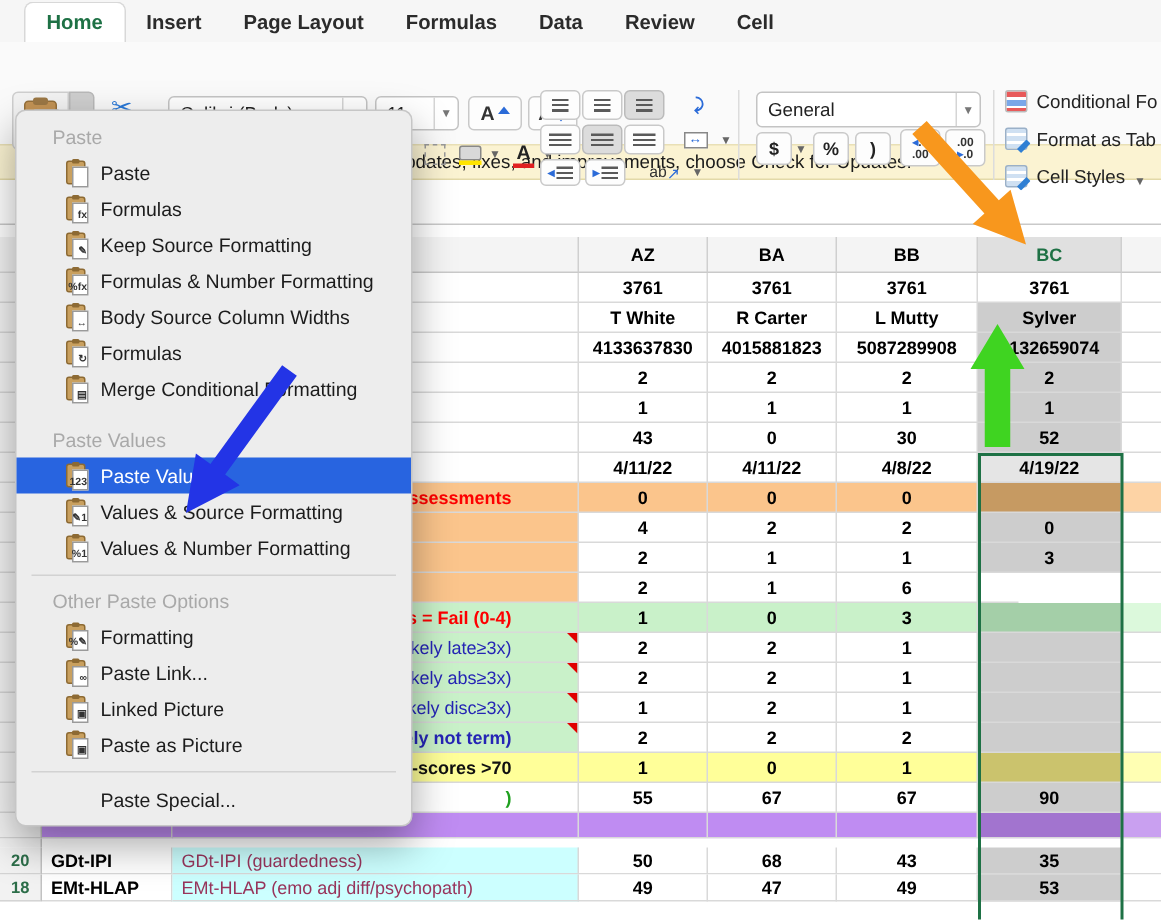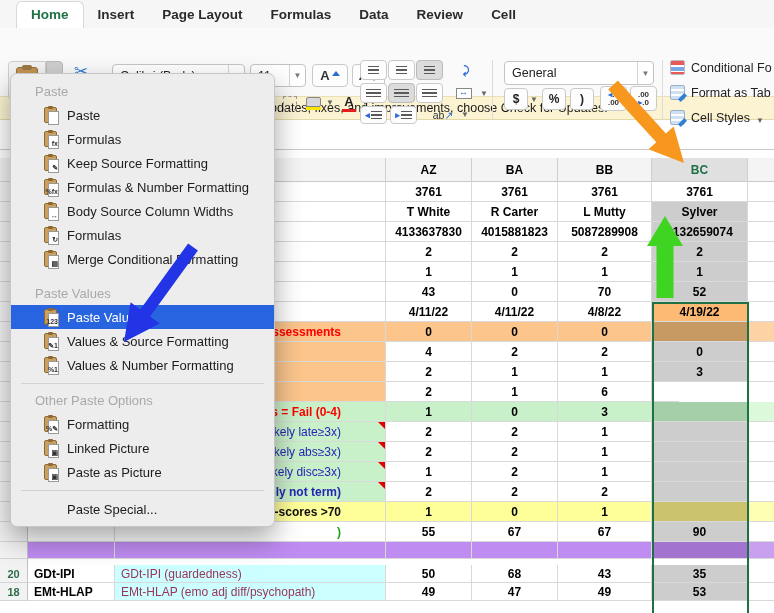--- a/index.html
+++ b/index.html
@@ -318,32 +318,32 @@
           <div class="cell " style="width: 94px; height: 20px; background: rgb(255, 255, 255);">1</div>
           <div class="cell " style="width: 96px; height: 20px; background: rgb(205, 205, 205);">1</div>
           <div class="cell " style="width: 27px; height: 20px; background: rgb(255, 255, 255); border-right: none;"></div>
         </div>
         <div class="row">
           <div class="cell numc" style="width: 28px; height: 20px;"></div>
           <div class="cell namec" style="width: 87px; height: 20px; background: rgb(255, 255, 255);"></div>
           <div class="cell descc" style="width: 271px; height: 20px; background: rgb(255, 255, 255);"></div>
           <div class="cell " style="width: 86px; height: 20px; background: rgb(255, 255, 255);">43</div>
           <div class="cell " style="width: 86px; height: 20px; background: rgb(255, 255, 255);">0</div>
-          <div class="cell " style="width: 94px; height: 20px; background: rgb(255, 255, 255);">70</div>
+          <div class="cell " style="width: 94px; height: 20px; background: rgb(255, 255, 255);">30</div>
           <div class="cell " style="width: 96px; height: 20px; background: rgb(205, 205, 205);">52</div>
           <div class="cell " style="width: 27px; height: 20px; background: rgb(255, 255, 255); border-right: none;"></div>
         </div>
         <div class="row">
           <div class="cell numc" style="width: 28px; height: 20px;"></div>
           <div class="cell namec" style="width: 87px; height: 20px; background: rgb(255, 255, 255);"></div>
           <div class="cell descc" style="width: 271px; height: 20px; background: rgb(255, 255, 255);"></div>
           <div class="cell " style="width: 86px; height: 20px; background: rgb(255, 255, 255);">4/11/22</div>
           <div class="cell " style="width: 86px; height: 20px; background: rgb(255, 255, 255);">4/11/22</div>
           <div class="cell " style="width: 94px; height: 20px; background: rgb(255, 255, 255);">4/8/22</div>
-          <div class="cell " style="width: 96px; height: 20px; background: #fdba74;">4/19/22</div>
+          <div class="cell " style="width: 96px; height: 20px; background: #e5e5e5;">4/19/22</div>
           <div class="cell " style="width: 27px; height: 20px; background: rgb(255, 255, 255); border-right: none;"></div>
         </div>
         <div class="row">
           <div class="cell numc" style="width: 28px; height: 20px;"></div>
           <div class="cell namec" style="width: 87px; height: 20px; background: rgb(255, 255, 255);"></div>
           <div class="cell descc" style="width: 271px; height: 20px; background: rgb(251, 197, 140); color: rgb(254, 0, 0); font-weight: 700;">3 Assessments</div>
           <div class="cell " style="width: 86px; height: 20px; background: rgb(251, 197, 140);">0</div>
           <div class="cell " style="width: 86px; height: 20px; background: rgb(251, 197, 140);">0</div>
           <div class="cell " style="width: 94px; height: 20px; background: rgb(251, 197, 140);">0</div>
           <div class="cell " style="width: 96px; height: 20px; background: rgb(198, 154, 98);"></div>
@@ -558,20 +558,26 @@
       <div class="msep"></div>
       <div class="mhdr">Other Paste Options</div>
       <div class="mitem">
         <span class="clip">
           <span class="badge">%✎</span>
         </span>
         <span>Formatting</span>
       </div>
       <div class="mitem">
         <span class="clip">
+          <span class="badge">∞</span>
+        </span>
+        <span>Paste Link...</span>
+      </div>
+      <div class="mitem">
+        <span class="clip">
           <span class="badge">▣</span>
         </span>
         <span>Linked Picture</span>
       </div>
       <div class="mitem">
         <span class="clip">
           <span class="badge">▣</span>
         </span>
         <span>Paste as Picture</span>
       </div>

